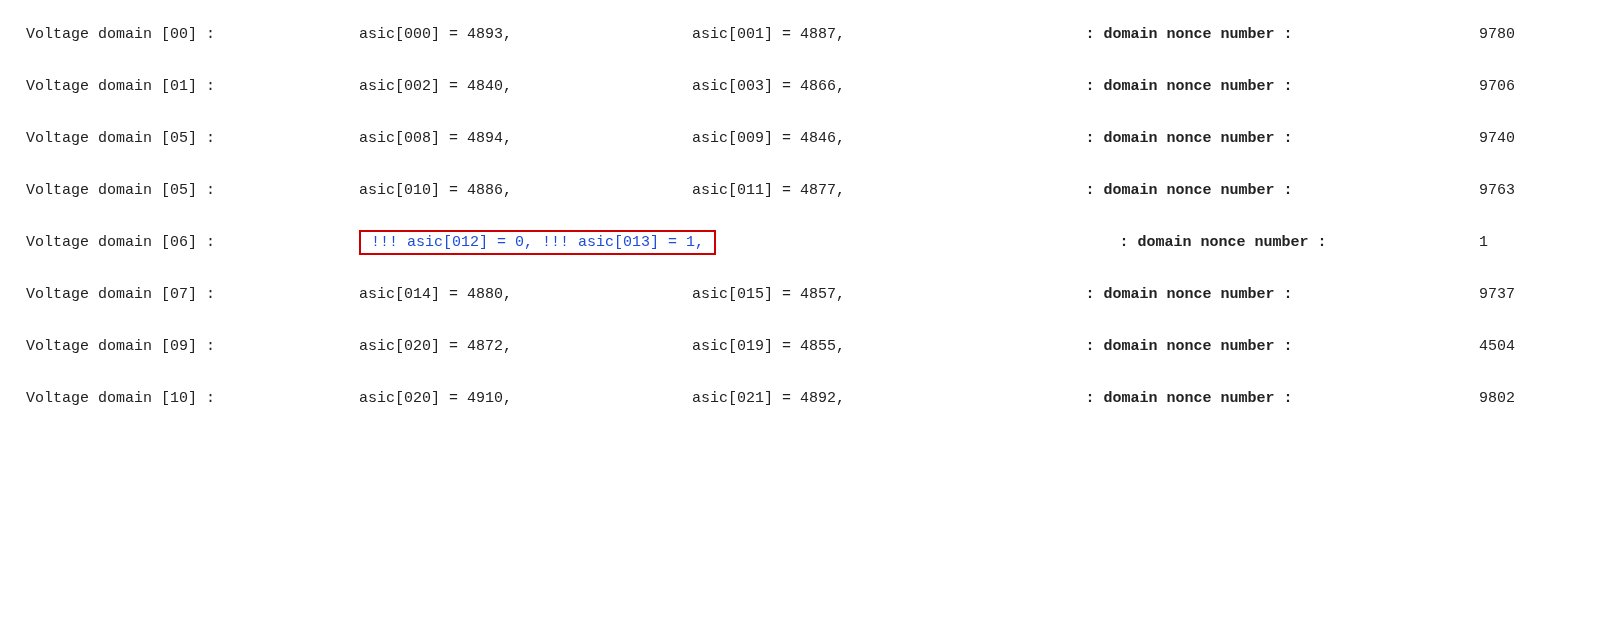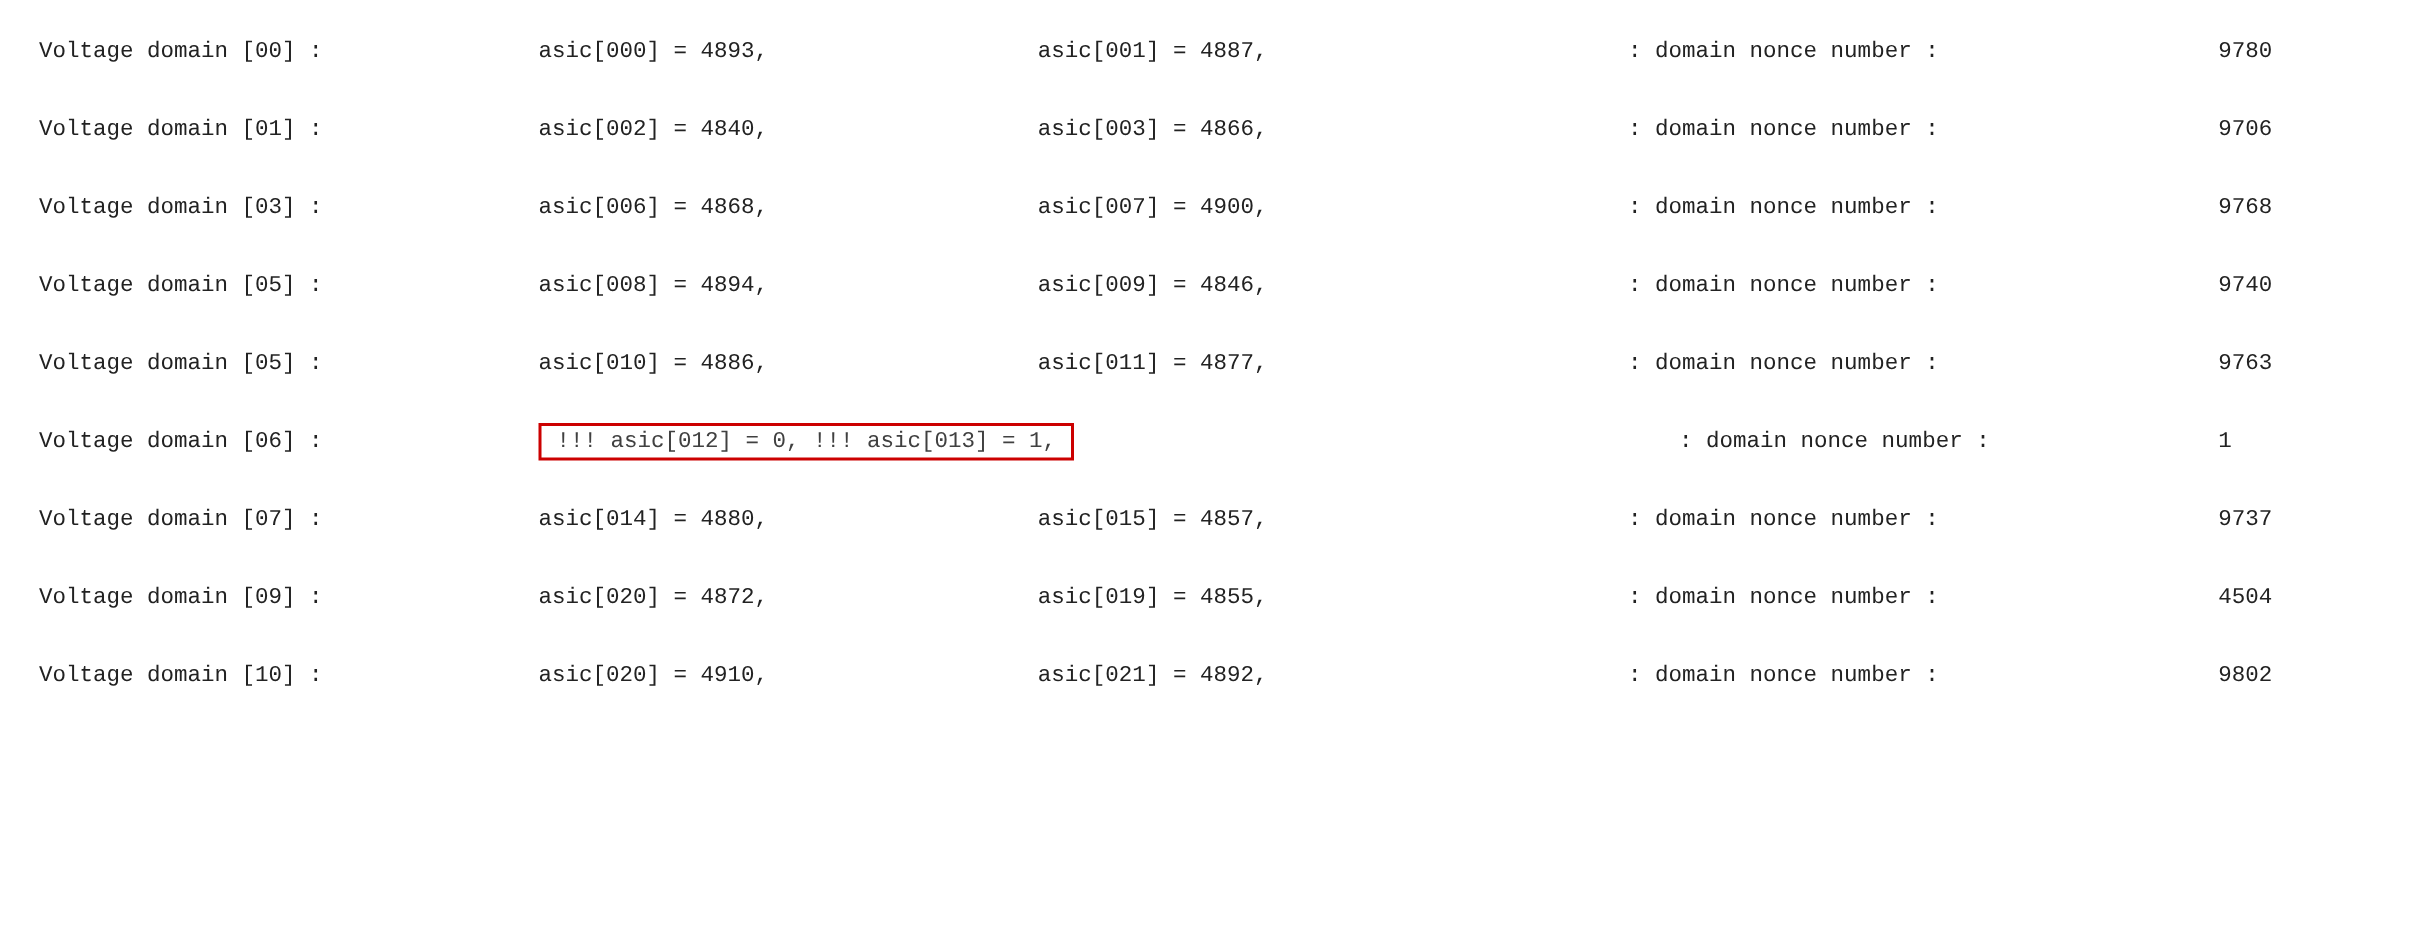--- a/index.html
+++ b/index.html
@@ -33,30 +33,31 @@
       min-width: 220px;
     }
     .col-asic2 {
       min-width: 220px;
     }
     .col-spacer {
       min-width: 40px;
     }
     .col-nonce-label {
       min-width: 260px;
+      font-weight: bold;
     }
     .col-nonce-value {
       min-width: 80px;
       text-align: left;
     }
     .highlight-box {
       display: inline-block;
       border: 2px solid #cc0000;
       padding: 2px 8px;
-      color: #404040;
+      color: #1d4ed8;
     }
   </style>
 </head>
 <body>
 
 <table class="data-table">
   <tbody id="table-body">
   <tr class="data-row">
         <td class="col-label">Voltage domain [00] :</td>
         <td class="col-asic1">asic[000] = 4893,</td>
@@ -65,28 +66,20 @@
         <td class="col-nonce-label">: domain nonce number :</td>
         <td class="col-nonce-value">9780</td>
       </tr>
       <tr class="data-row">
         <td class="col-label">Voltage domain [01] :</td>
         <td class="col-asic1">asic[002] = 4840,</td>
         <td class="col-asic2">asic[003] = 4866,</td>
         <td class="col-spacer"></td>
         <td class="col-nonce-label">: domain nonce number :</td>
         <td class="col-nonce-value">9706</td>
-      </tr>
-      <tr class="data-row">
-        <td class="col-label">Voltage domain [03] :</td>
-        <td class="col-asic1">asic[006] = 4868,</td>
-        <td class="col-asic2">asic[007] = 4900,</td>
-        <td class="col-spacer"></td>
-        <td class="col-nonce-label">: domain nonce number :</td>
-        <td class="col-nonce-value">9768</td>
       </tr>
       <tr class="data-row">
         <td class="col-label">Voltage domain [05] :</td>
         <td class="col-asic1">asic[008] = 4894,</td>
         <td class="col-asic2">asic[009] = 4846,</td>
         <td class="col-spacer"></td>
         <td class="col-nonce-label">: domain nonce number :</td>
         <td class="col-nonce-value">9740</td>
       </tr>
       <tr class="data-row">

